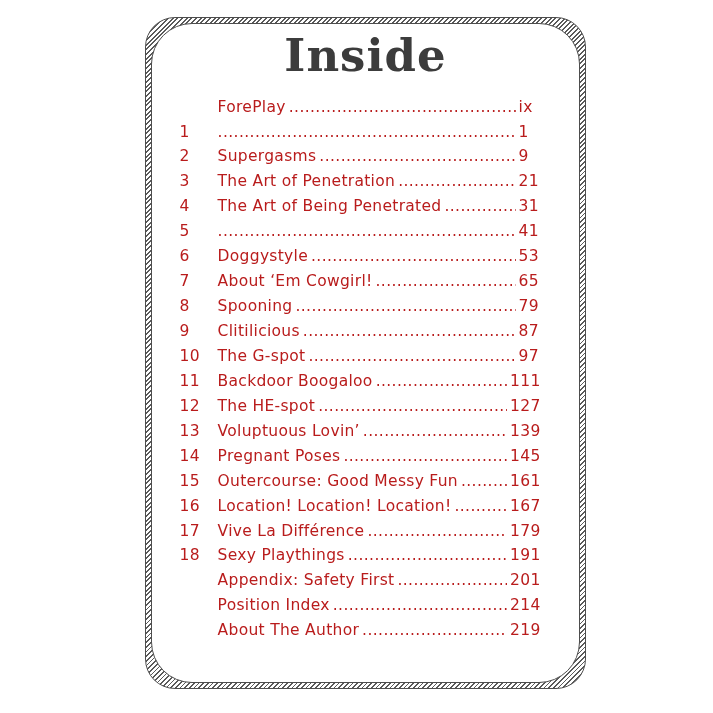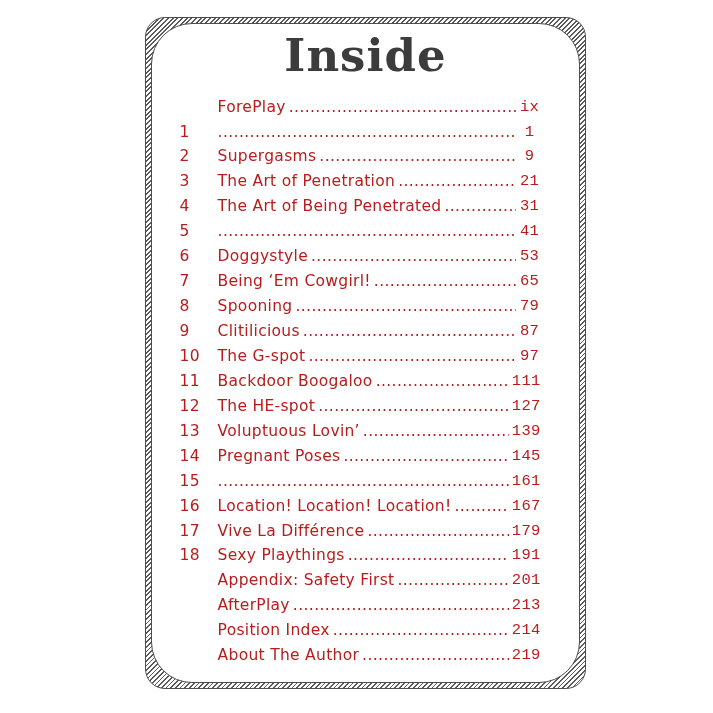--- a/index.html
+++ b/index.html
@@ -19,21 +19,21 @@
   }
   
   .rope-border {
     position: absolute;
     left: 145px;
     top: 17px;
     width: 441px;
     height: 672px;
     box-sizing: border-box;
     border: 1.4px solid #4d4d4d;
-    border-radius: 20px;
+    border-radius: 30px;
     background: repeating-linear-gradient(
       135deg,
       #ffffff 0px,
       #ffffff 2.1px,
       #5a5a5a 2.1px,
       #5a5a5a 3.3px
     );
   }
   .page-inner {
     position: absolute;
@@ -87,23 +87,22 @@
     overflow: hidden;
     min-width: 0;
   }
   .dot-leader::after {
     content: "...................................................................................................";
     letter-spacing: 0.4px;
   }
   .toc-page {
     flex: 0 0 auto;
     min-width: 22px;
-    text-align: center;
+    text-align: left;
     padding-left: 3px;
-    font-family: Liberation Mono, monospace;
   }
 </style>
 </head>
 <body>
 
 <div class="canvas">
   <div class="rope-border">
     <div class="page-inner">
       <h1 class="page-title">Inside</h1>
       <div class="toc">
@@ -149,21 +148,21 @@
 
   <div class="toc-row">
     <span class="toc-num">6</span>
     <span class="toc-title">Doggystyle</span>
     <span class="dot-leader"></span>
     <span class="toc-page">53</span>
   </div>
 
   <div class="toc-row">
     <span class="toc-num">7</span>
-    <span class="toc-title">Being ‘Em Cowgirl!</span>
+    <span class="toc-title">About ‘Em Cowgirl!</span>
     <span class="dot-leader"></span>
     <span class="toc-page">65</span>
   </div>
 
   <div class="toc-row">
     <span class="toc-num">8</span>
     <span class="toc-title">Spooning</span>
     <span class="dot-leader"></span>
     <span class="toc-page">79</span>
   </div>
@@ -205,20 +204,21 @@
 
   <div class="toc-row">
     <span class="toc-num">14</span>
     <span class="toc-title">Pregnant Poses</span>
     <span class="dot-leader"></span>
     <span class="toc-page">145</span>
   </div>
 
   <div class="toc-row">
     <span class="toc-num">15</span>
+    <span class="toc-title">Outercourse: Good Messy Fun</span>
     <span class="dot-leader"></span>
     <span class="toc-page">161</span>
   </div>
 
   <div class="toc-row">
     <span class="toc-num">16</span>
     <span class="toc-title">Location! Location! Location!</span>
     <span class="dot-leader"></span>
     <span class="toc-page">167</span>
   </div>
@@ -237,26 +237,20 @@
     <span class="toc-page">191</span>
   </div>
 
   <div class="toc-row">
     <span class="toc-num"></span>
     <span class="toc-title">Appendix: Safety First</span>
     <span class="dot-leader"></span>
     <span class="toc-page">201</span>
   </div>
 
-  <div class="toc-row">
-    <span class="toc-num"></span>
-    <span class="toc-title">AfterPlay</span>
-    <span class="dot-leader"></span>
-    <span class="toc-page">213</span>
-  </div>
 
   <div class="toc-row">
     <span class="toc-num"></span>
     <span class="toc-title">Position Index</span>
     <span class="dot-leader"></span>
     <span class="toc-page">214</span>
   </div>
 
   <div class="toc-row">
     <span class="toc-num"></span>

